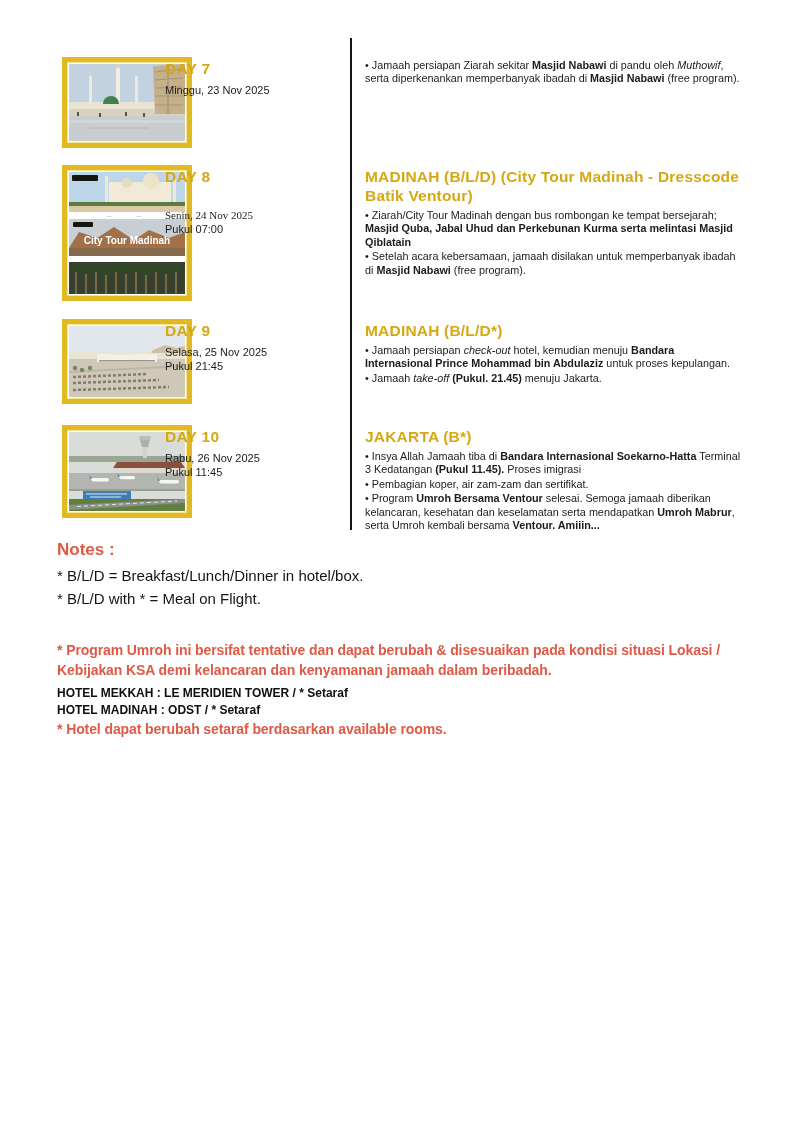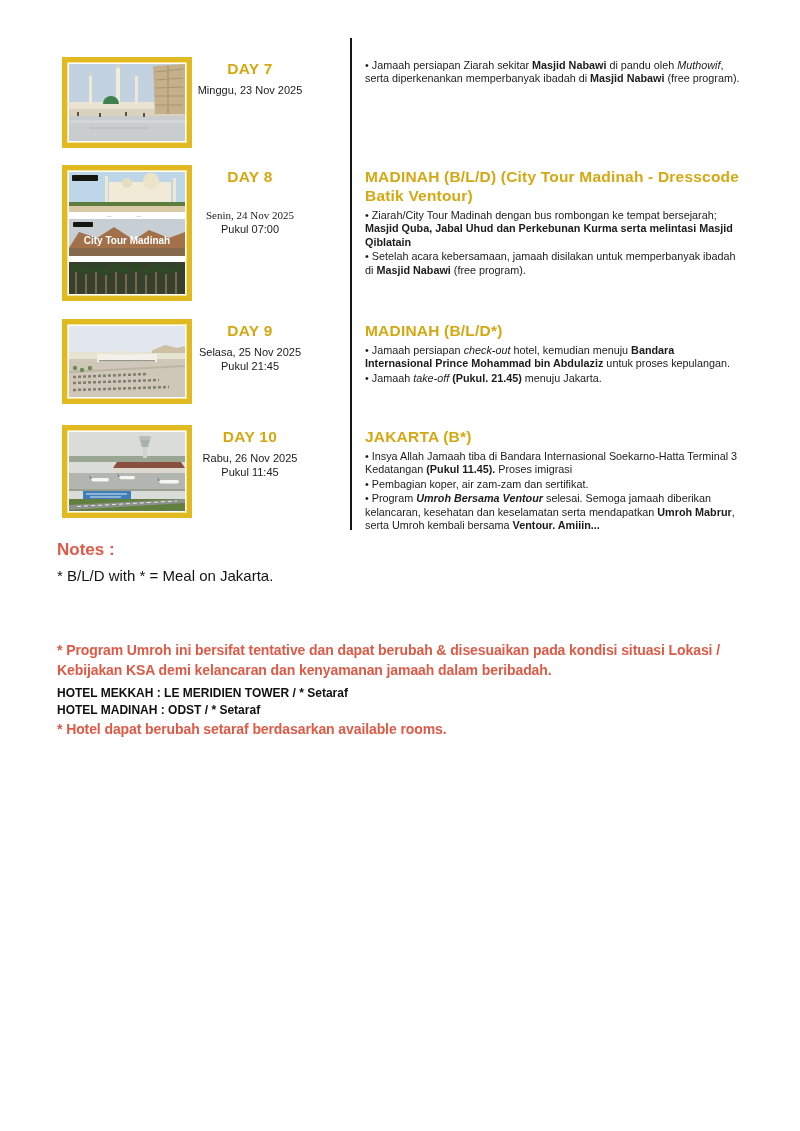--- a/index.html
+++ b/index.html
@@ -13,21 +13,21 @@
   .day-row { position:absolute; left:0; width:800px; }
   .row7 { top:57px; }  .row8 { top:165px; }  .row9 { top:319px; }  .row10 { top:425px; }
 
   .photo {
     position:absolute; left:62px; top:0; width:130px;
     border:5px solid #E0BA20; background:#fff; padding:2px; line-height:0;
     box-shadow: inset 0 0 0 1px #f4e49a;
   }
   .photo svg { display:block; width:116px; }
 
-  .daycol { position:absolute; left:165px; top:2px; width:170px; text-align:center; }
+  .daycol { position:absolute; left:165px; top:2px; width:170px; text-align:left; }
   .day-label { font-size:15.5px; font-weight:700; color:#D5A813; letter-spacing:.3px; line-height:19px; }
   .day-date, .day-time { font-size:11px; line-height:14px; color:#1b1b1b; }
   .day-date { margin-top:5px; }
   .row8 .day-date { margin-top:22px;font-family:Liberation Serif, serif; }
 
   .content { position:absolute; left:365px; top:2px; width:377px; }
   .day-title { font-size:15.5px; font-weight:700; color:#D5A813; line-height:19px; margin-bottom:4px; letter-spacing:.2px; }
   .bullet { font-size:10.8px; line-height:13.4px; margin-bottom:1px; color:#1b1b1b; }
 
   .notes { position:absolute; left:57px; top:540px; width:690px; }
@@ -216,30 +216,31 @@
       </svg>
     </figure>
     <div class="daycol">
       <div class="day-label">DAY 10</div>
       <div class="day-date">Rabu, 26 Nov 2025</div>
       <div class="day-time">Pukul 11:45</div>
     </div>
     <div class="content">
       <h2 class="day-title">JAKARTA (B*)</h2>
       <div>
-          <div class="bullet"><span>• Insya Allah Jamaah tiba di </span><span style="font-weight: 400;">Bandara Internasional Soekarno-Hatta</span><span> Terminal 3 Kedatangan </span><span style="font-weight: 700; text-align: center;">(Pukul 11.45).</span><span> Proses imigrasi</span></div>
+          <div class="bullet"><span>• Insya Allah Jamaah tiba di </span><span style="font-weight: 700;">Bandara Internasional Soekarno-Hatta</span><span> Terminal 3 Kedatangan </span><span style="font-weight: 700; text-align: center;">(Pukul 11.45).</span><span> Proses imigrasi</span></div>
           <div class="bullet"><span>• Pembagian koper, air zam-zam dan sertifikat.</span></div>
-          <div class="bullet"><span>• Program </span><span style="font-weight: 700; font-style: italic;">Umroh Bersama Ventour</span><span> selesai. Semoga jamaah diberikan kelancaran, kesehatan dan keselamatan serta mendapatkan </span><span style="font-weight: 700;">Umroh Mabrur</span><span>, serta Umroh kembali bersama </span><span style="font-weight: 700;">Ventour. Amiiin...</span></div>
+          <div class="bullet"><span>• Program </span><span style="font-weight: 700;">Umroh Bersama Ventour</span><span> selesai. Semoga jamaah diberikan kelancaran, kesehatan dan keselamatan serta mendapatkan </span><span style="font-weight: 700;">Umroh Mabrur</span><span>, serta Umroh kembali bersama </span><span style="font-weight: 700;">Ventour. Amiiin...</span></div>
         </div>
     </div>
   </section>
 
   <section class="notes">
     <div class="notes-heading">Notes :</div>
-    <div class="notes-line">* B/L/D with * = Meal on Jakarta.</div>
+    <div class="notes-line">* B/L/D = Breakfast/Lunch/Dinner in hotel/box.</div>
+    <div class="notes-line">* B/L/D with * = Meal on Flight.</div>
   </section>
 
   <section class="footer">
     <div class="f-orange">* Program Umroh ini bersifat tentative dan dapat berubah &amp; disesuaikan pada kondisi situasi Lokasi / Kebijakan KSA demi kelancaran dan kenyamanan jamaah dalam beribadah.</div>
     <div class="f-hotel first">HOTEL MEKKAH : LE MERIDIEN TOWER / * Setaraf</div>
     <div class="f-hotel">HOTEL MADINAH : ODST / * Setaraf</div>
     <div class="f-orange bottom">* Hotel dapat berubah setaraf berdasarkan available rooms.</div>
   </section>
 </div>
 

